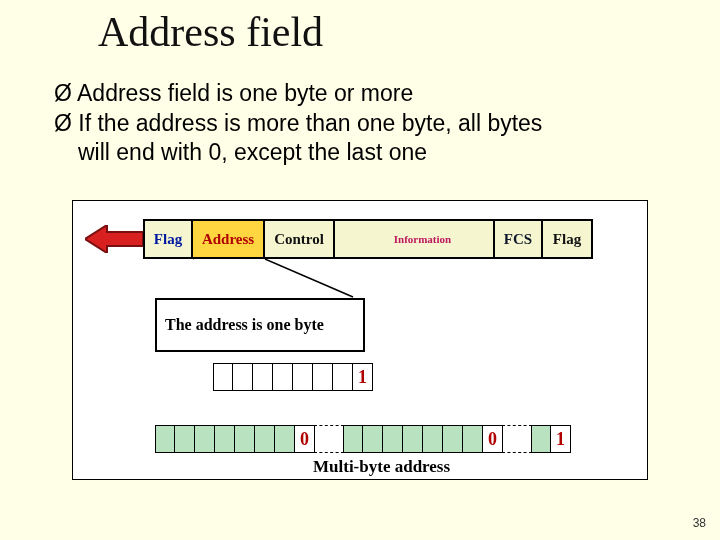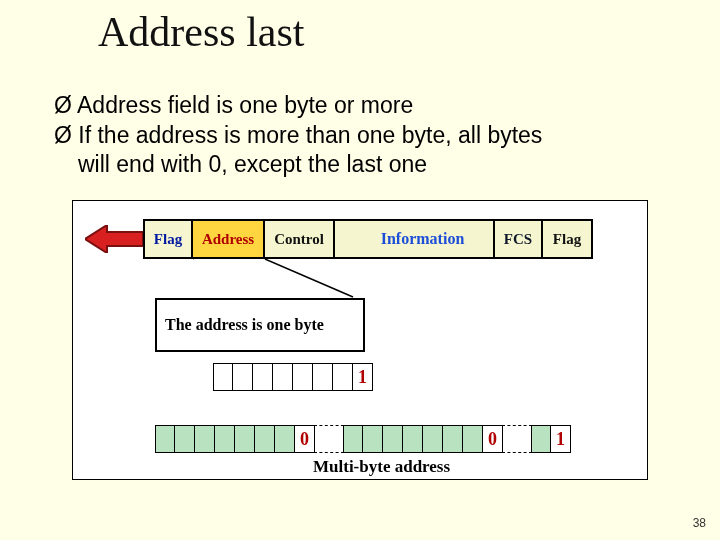--- a/index.html
+++ b/index.html
@@ -21,21 +21,20 @@
     top: 8px;
   }
   .bullets {
     position: absolute;
     left: 54px;
     top: 80px;
     font-size: 23px;
     color: #000;
     line-height: 1.2;
     width: 620px;
-    margin-top: 12px;
   }
   .bullets .b {
     margin-bottom: 2px;
   }
   .bullets .cont {
     margin-left: 24px;
   }
   .diagram {
     position: absolute;
     left: 72px;
@@ -66,21 +65,21 @@
     display: flex;
     align-items: center;
     justify-content: center;
     font-family: "Times New Roman", Times, serif;
     font-weight: bold;
   }
   .cell + .cell { border-left: none; }
   .flag { width: 50px; background: #f5f5d0; color: #0018a0; font-size: 15px;}
   .addr { width: 72px; background: #ffd640; color: #b00000; font-size: 15px;}
   .ctrl { width: 70px; background: #f5f5d0; color: #111; font-size: 15px;}
-  .info { width: 160px; background: #f5f5d0; color: #1d4ed8; font-size: 16px; padding-left: 17px;}
+  .info { width: 160px; background: #f5f5d0; color: #be185d; font-size: 11px; padding-left: 17px;}
   .fcs  { width: 48px; background: #f5f5d0; color: #0f172a; font-size: 15px;}
   .flag2{ width: 50px; background: #f5f5d0; color: #111; font-size: 15px;}
   
   .arrow {
     position: absolute;
     left: 12px;
     top: 24px;
     width: 58px;
     height: 28px;
   }
@@ -130,21 +129,21 @@
   .multigap {
     width: 30px; height: 28px;
     border-top: 1.5px dashed #000;
     border-bottom: 1.5px dashed #000;
     margin: 0 -1px;
   }
 </style>
 </head>
 <body>
 
-<div class="title">Address last</div>
+<div class="title">Address field</div>
 
 <div class="bullets">
   <div class="b">
     <span>Ø</span>
     <span>Address field is one byte or more</span>
   </div>
   <div class="b">
     <span>Ø</span>
     <span>If the address is more than one byte, all bytes</span>
   </div>

